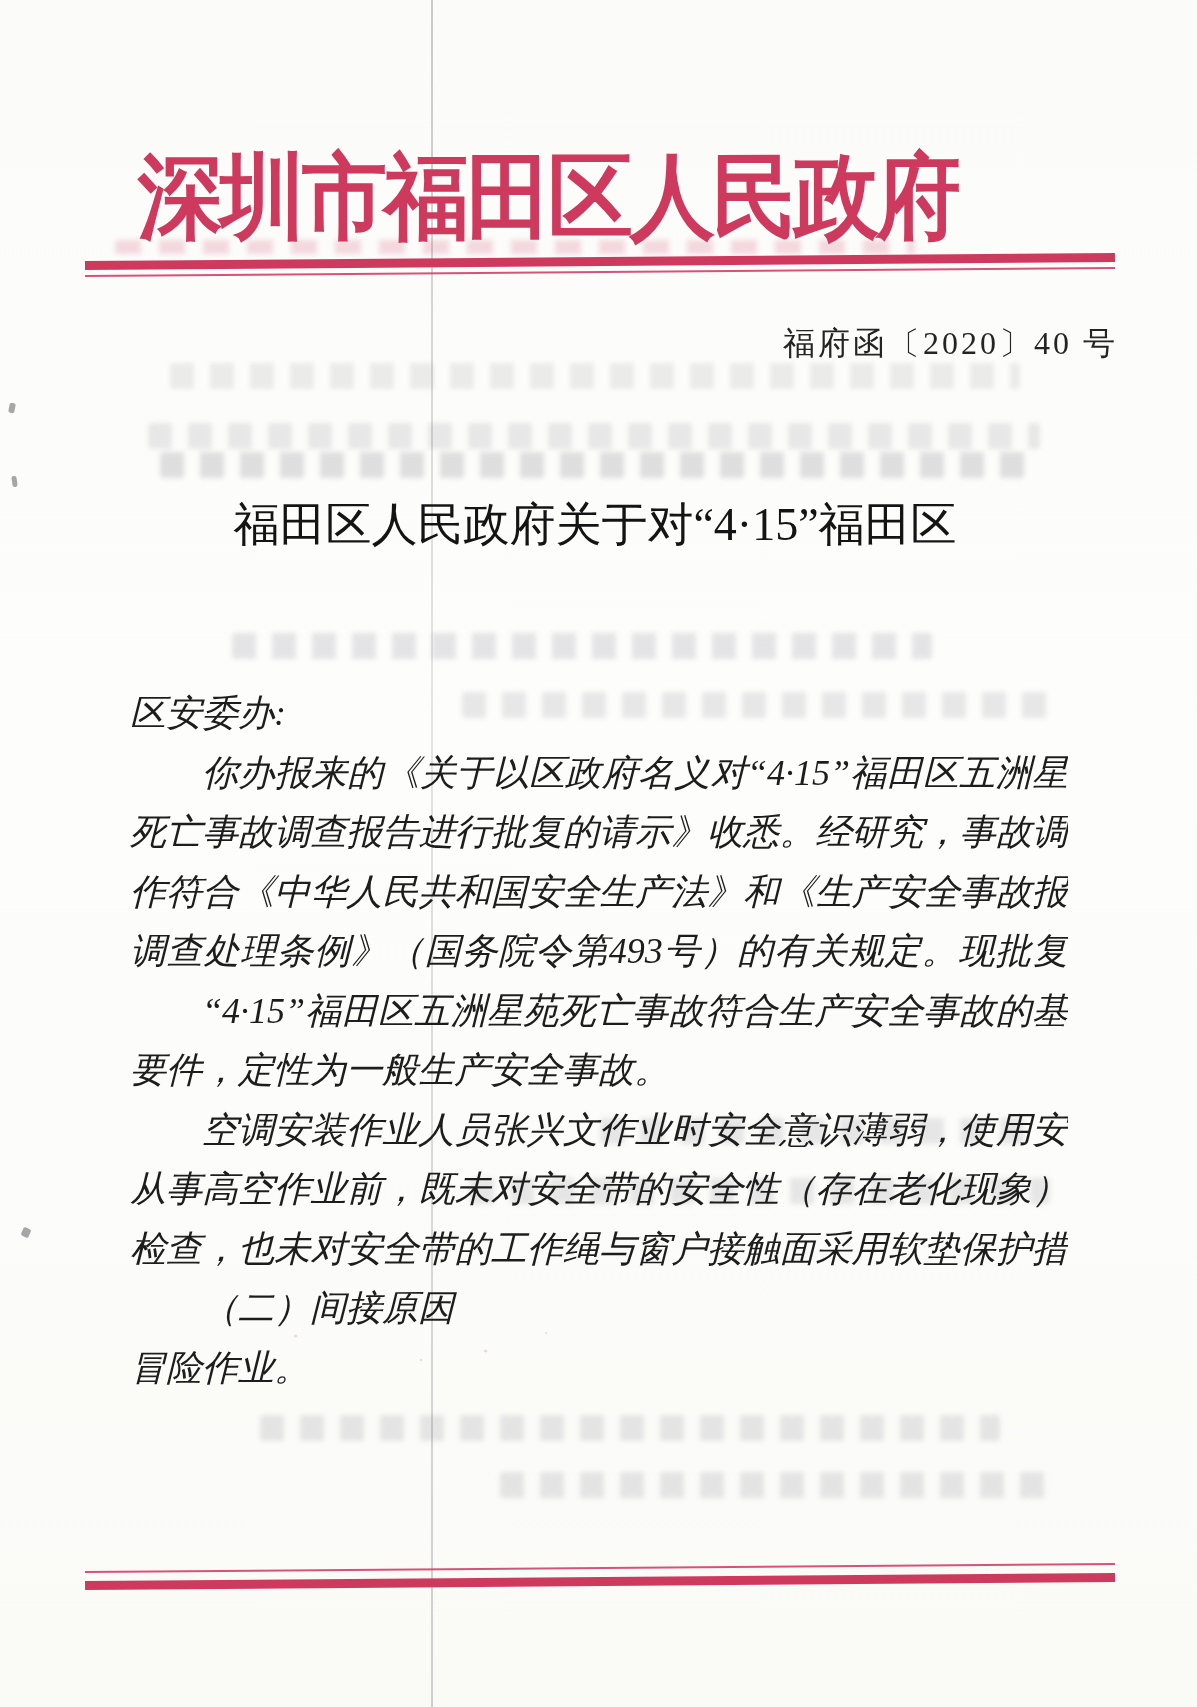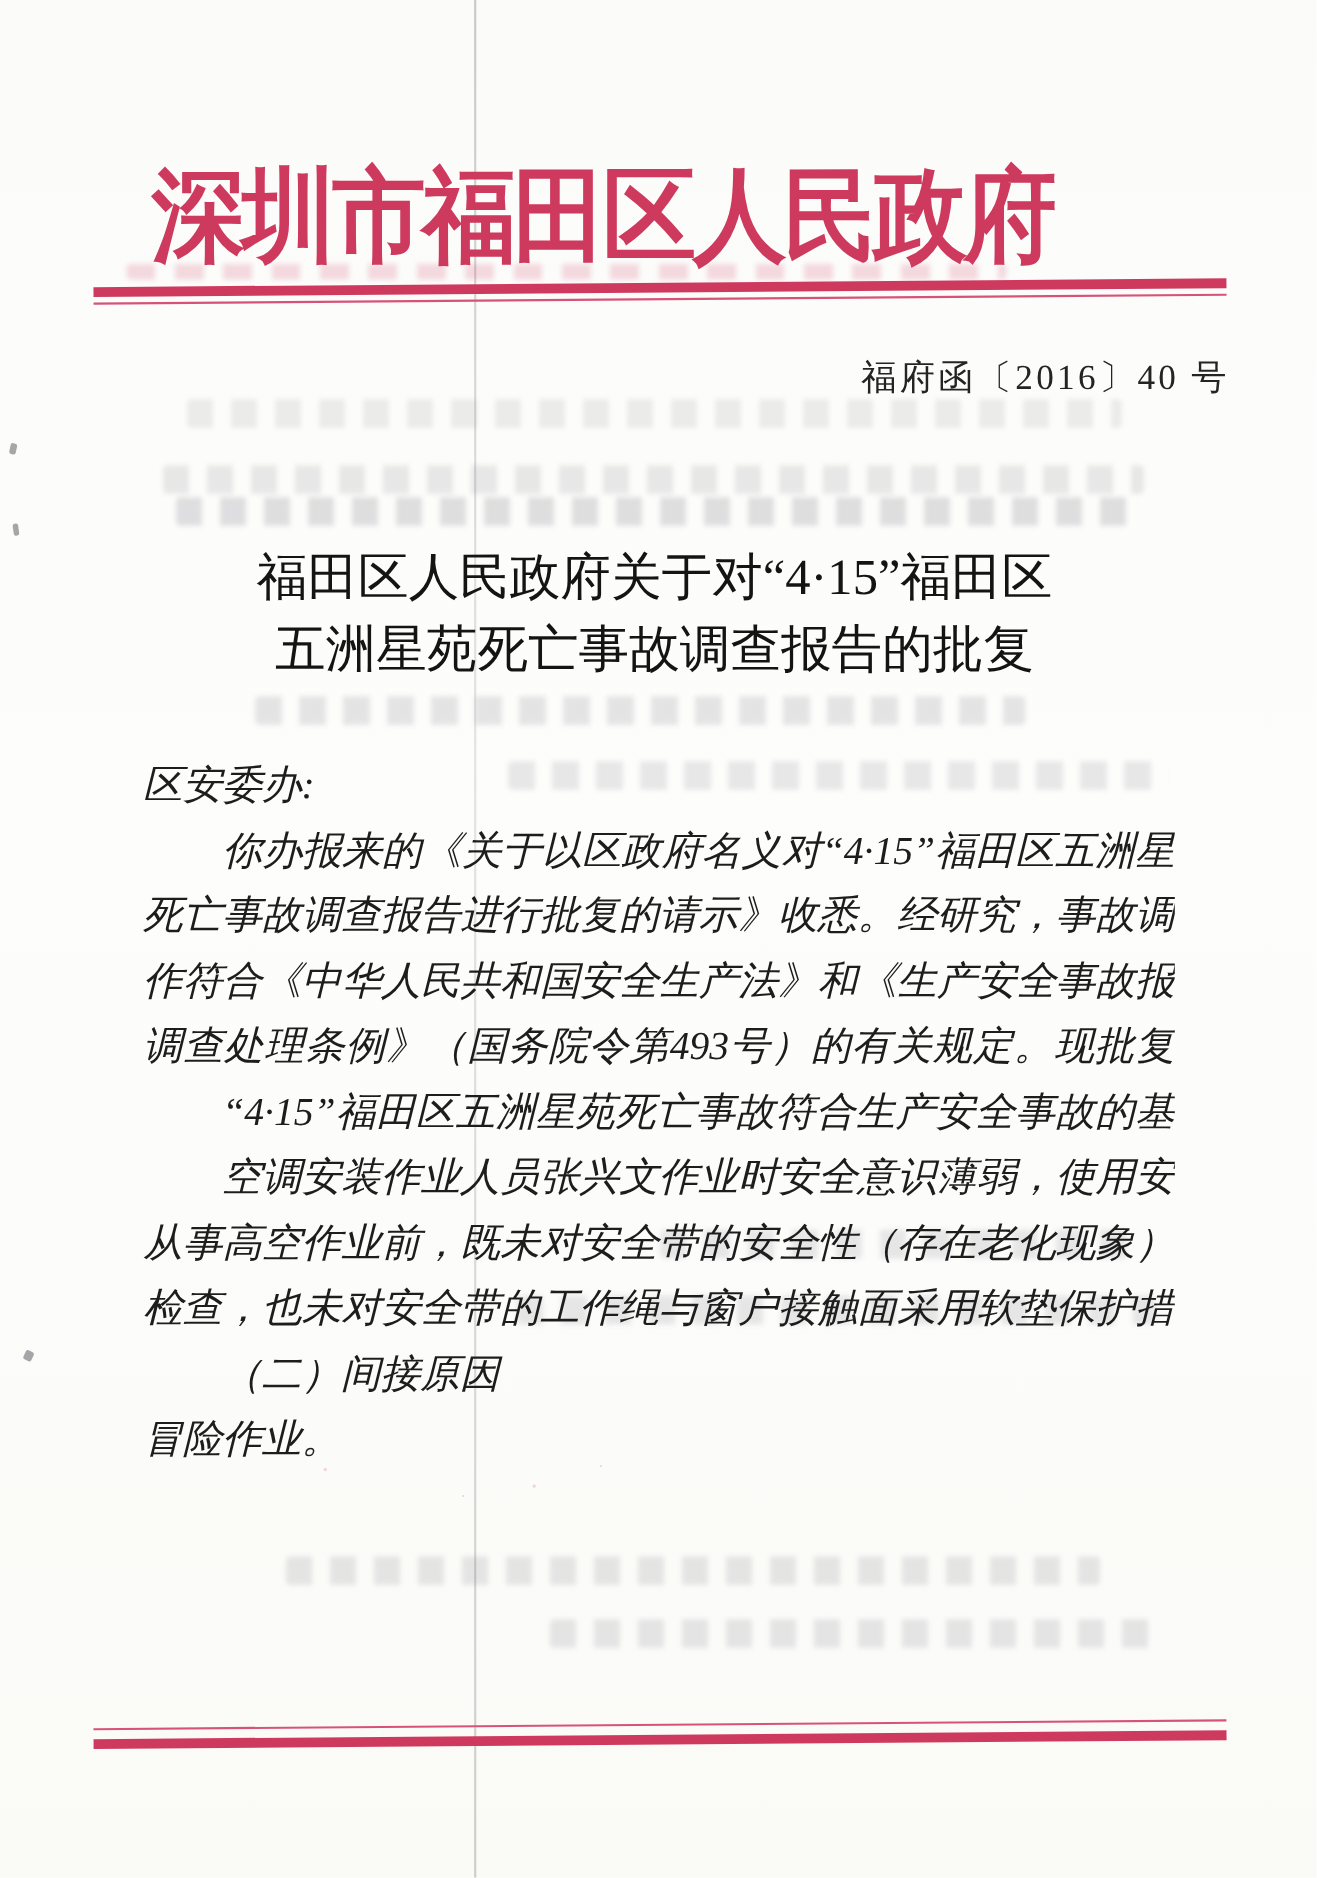--- a/index.html
+++ b/index.html
@@ -112,34 +112,34 @@
   <div class="speck s3"></div>
 
   <div class="agency">深圳市福田区人民政府</div>
 
   <div class="rule rule-top">
     <div class="thick"></div>
     <div class="gap1"></div>
     <div class="thin"></div>
   </div>
 
-  <div class="doc-number">福府函〔2016〕40 号</div>
+  <div class="doc-number">福府函〔2020〕40 号</div>
 
   <div class="title-block">
     <div>福田区人民政府关于对“4·15”福田区</div>
-    <div>五洲星苑死亡事故调查报告的批复</div>
   </div>
 
   <div class="body-text">
     <div class="line">区安委办:</div>
     <div class="line ind fill">你办报来的《关于以区政府名义对“4·15”福田区五洲星苑</div>
     <div class="line fill">死亡事故调查报告进行批复的请示》收悉。经研究，事故调查工</div>
     <div class="line fill">作符合《中华人民共和国安全生产法》和《生产安全事故报告和</div>
     <div class="line fill">调查处理条例》（国务院令第493号）的有关规定。现批复如下：</div>
     <div class="line ind fill">“4·15”福田区五洲星苑死亡事故符合生产安全事故的基本</div>
+    <div class="line">要件，定性为一般生产安全事故。</div>
     <div class="line ind fill">空调安装作业人员张兴文作业时安全意识薄弱，使用安全带</div>
     <div class="line fill">从事高空作业前，既未对安全带的安全性（存在老化现象）进行</div>
     <div class="line fill">检查，也未对安全带的工作绳与窗户接触面采用软垫保护措施，</div>
     <div class="line ind">（二）间接原因</div>
     <div class="line">冒险作业。</div>
   </div>
 
   <div class="rule rule-bottom">
     <div class="thin"></div>
     <div class="gap2"></div>

